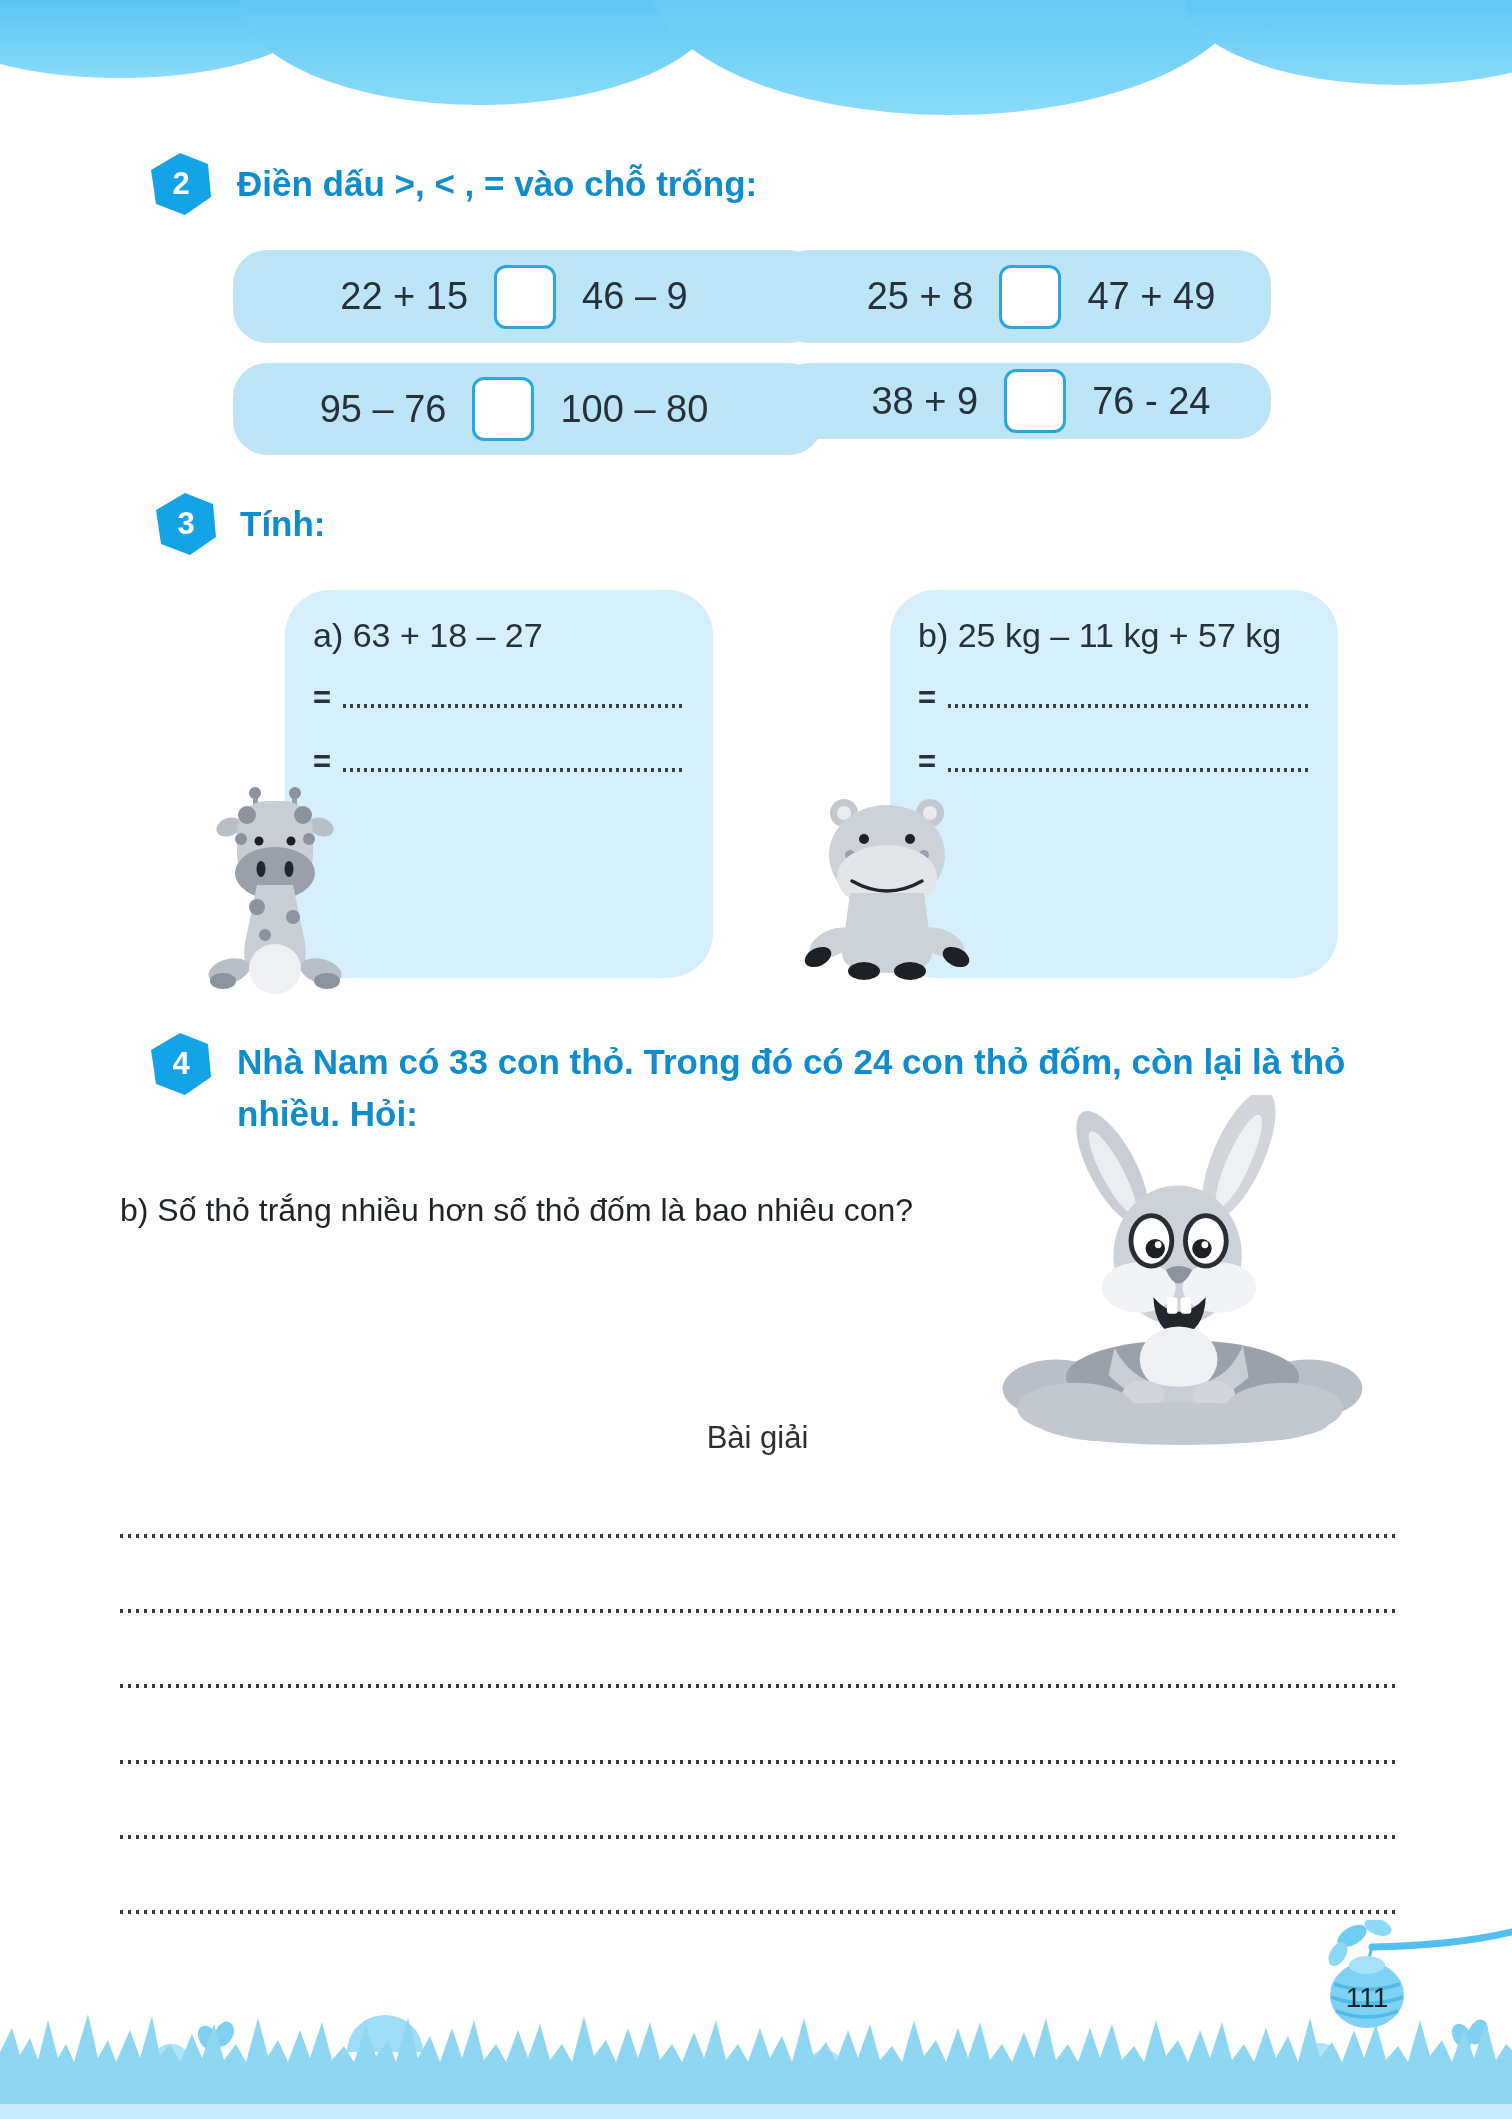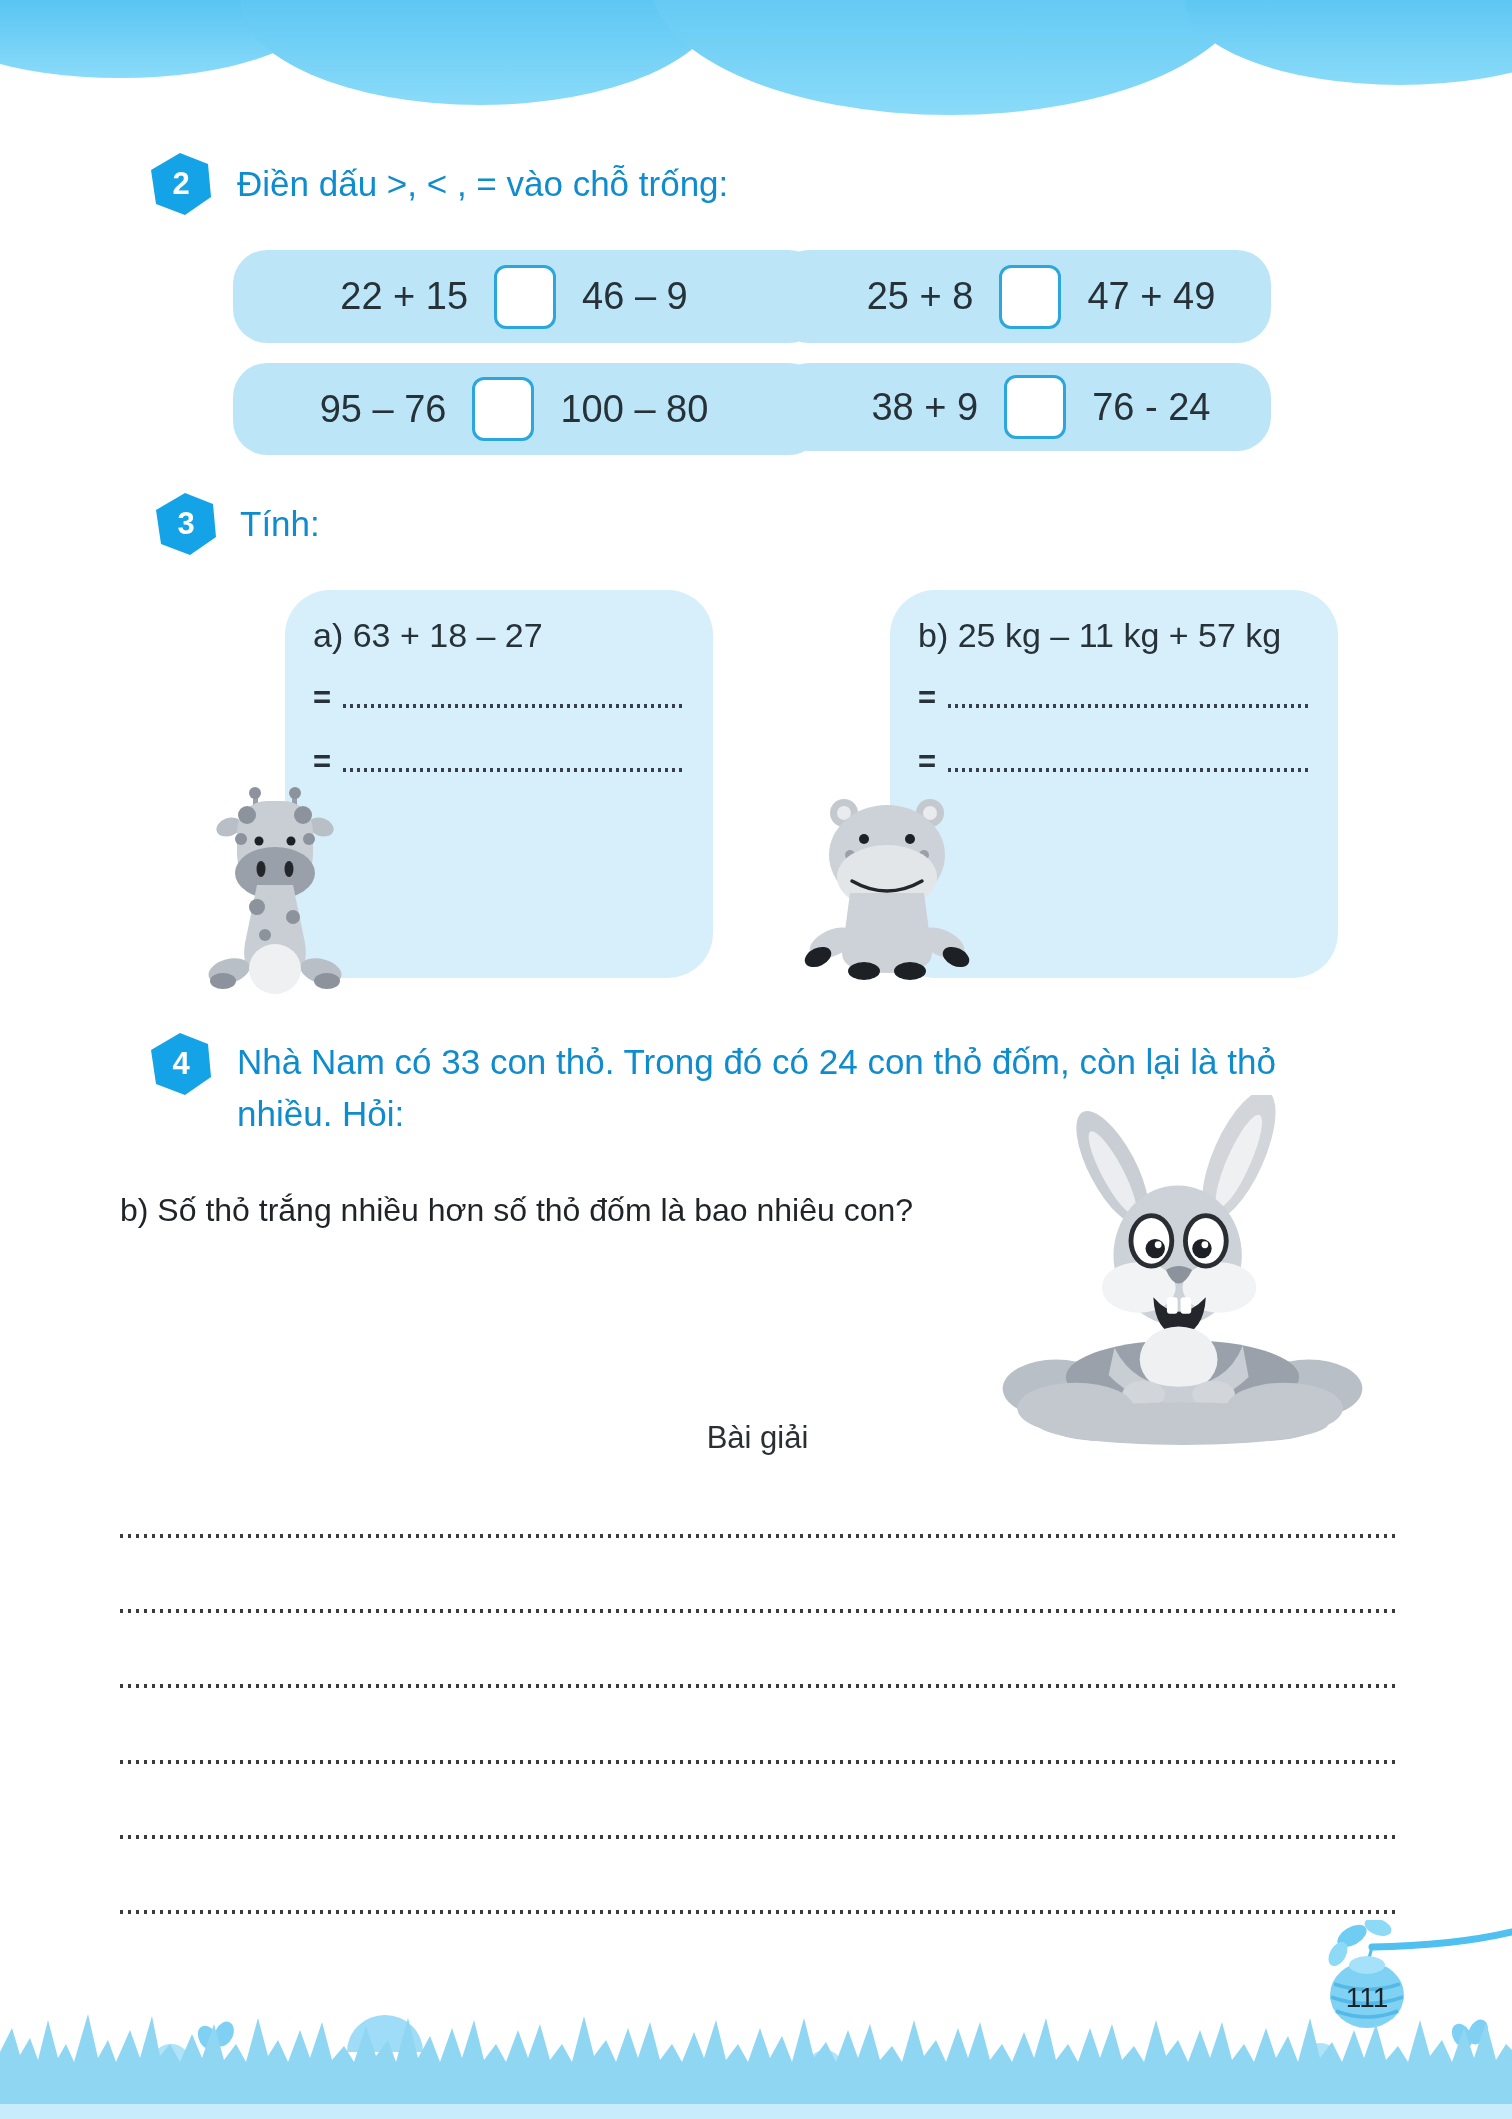--- a/index.html
+++ b/index.html
@@ -4,21 +4,21 @@
 <style>
   html,body{margin:0;padding:0;background:#fff;}
   #page{position:relative;width:1512px;height:2119px;background:#fff;overflow:hidden;
         font-family:"Liberation Sans",sans-serif;color:#263238;}
   .abs{position:absolute;}
   
   .badge{width:62px;height:64px;}
   .badge svg{position:absolute;left:0;top:0;}
   .badge .num{position:absolute;left:0;top:0;width:62px;height:64px;display:flex;
       align-items:center;justify-content:center;color:#fff;font-size:31px;font-weight:bold;}
-  .ex-title{font-size:35px;font-weight:normal;color:var(--title_blue,#0f8ccd);line-height:52px;white-space:nowrap;}
+  .ex-title{font-size:35px;font-weight:bold;color:var(--title_blue,#0f8ccd);line-height:52px;white-space:nowrap;}
   
   .cmp-box{background:var(--box_fill,#bde5f8);border-radius:34px;display:flex;
       align-items:center;justify-content:center;gap:26px;font-size:38px;color:#263238;padding-left:36px;}
   .cmp-box.bias-left{padding-right:64px;}
   .answer-sq{width:62px;height:64px;background:#fff;border:3.5px solid var(--square_border,#2ba7dd);
       border-radius:12px;box-sizing:border-box;}
   .expr{white-space:nowrap;}
   
   .calc-box{background:var(--calc_fill,#d7effb);border-radius:45px;}
   .calc-label{position:absolute;left:28px;top:26px;font-size:34px;color:#263238;white-space:nowrap;}
@@ -70,21 +70,21 @@
   <div class="abs cmp-box" style="left:775px;top:250px;width:460px;height:93px">
     <span class="expr">25 + 8</span>
     <span class="answer-sq"></span>
     <span class="expr">47 + 49</span>
   </div>
   <div class="abs cmp-box bias-left" style="left:233px;top:363px;width:490px;height:92px">
     <span class="expr">95 – 76</span>
     <span class="answer-sq"></span>
     <span class="expr">100 – 80</span>
   </div>
-  <div class="abs cmp-box" style="left:775px;top:363px;width:460px;height:88px">
+  <div class="abs cmp-box" style="left:775px;top:363px;width:460px;height:76px">
     <span class="expr">38 + 9</span>
     <span class="answer-sq"></span>
     <span class="expr">76 - 24</span>
   </div>
 
   <div class="abs badge" style="left:155px;top:492px">
     <svg width="62" height="64" viewBox="0 0 62 64">
         <polygon points="30,1 58,12 61,45 35,63 6,52 1,18" fill="#14a3e6"></polygon>
       </svg>
     <span class="num">3</span>

